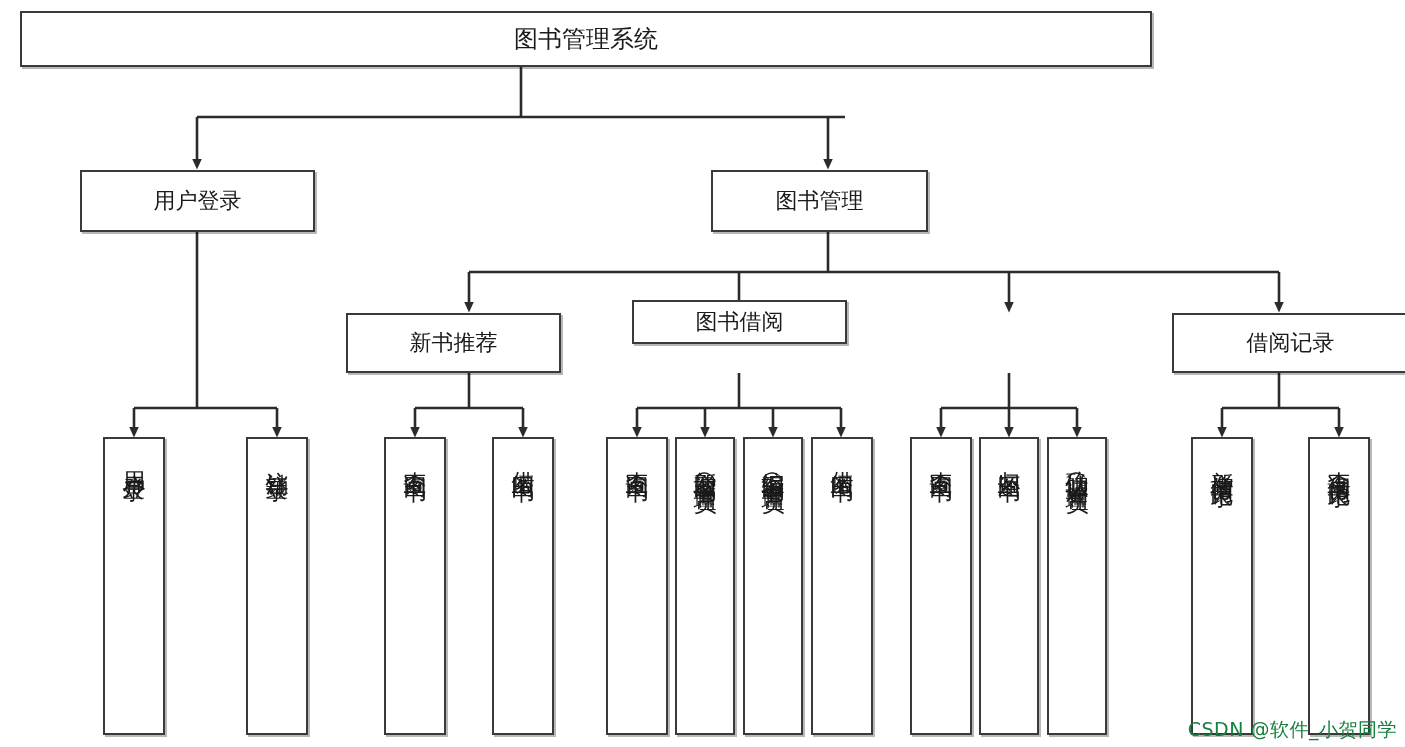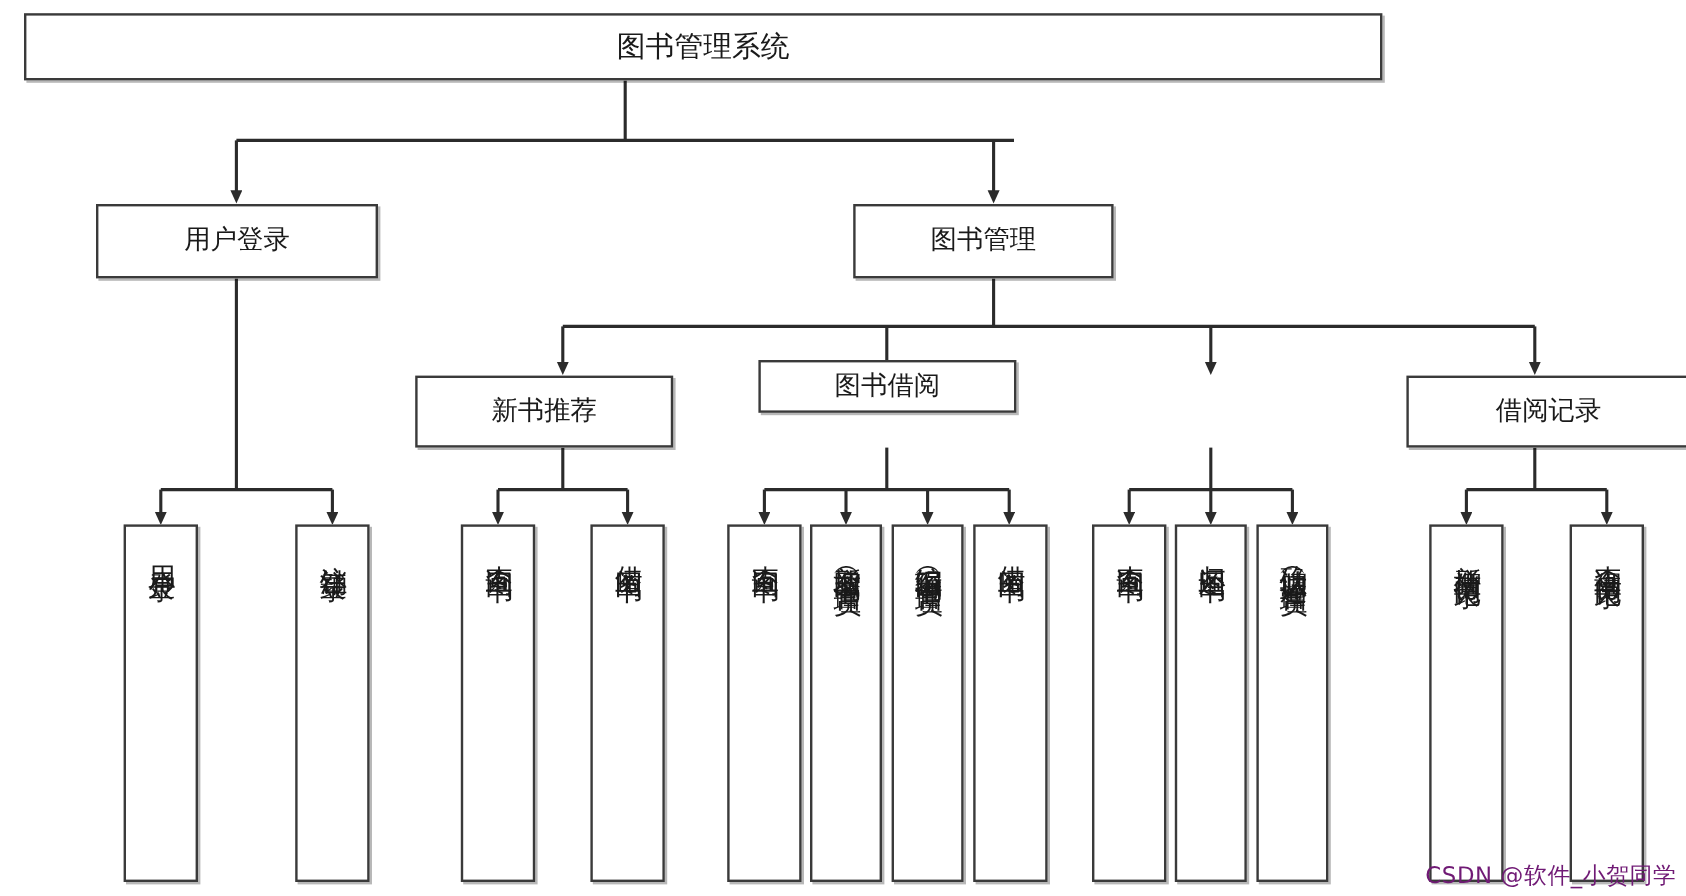--- a/index.html
+++ b/index.html
@@ -58,21 +58,21 @@
     line-height:1;
     white-space:nowrap;
     display:block;
   }
   
   #watermark{
     position:absolute;
     right:8px;
     bottom:4px;
     font-size:19px;
-    color:#701a75;
+    color:#15803d;
     letter-spacing:0.5px;
     white-space:nowrap;
     user-select:none;
   }
 </style>
 </head>
 <body>
 
 <div id="canvas">
 

